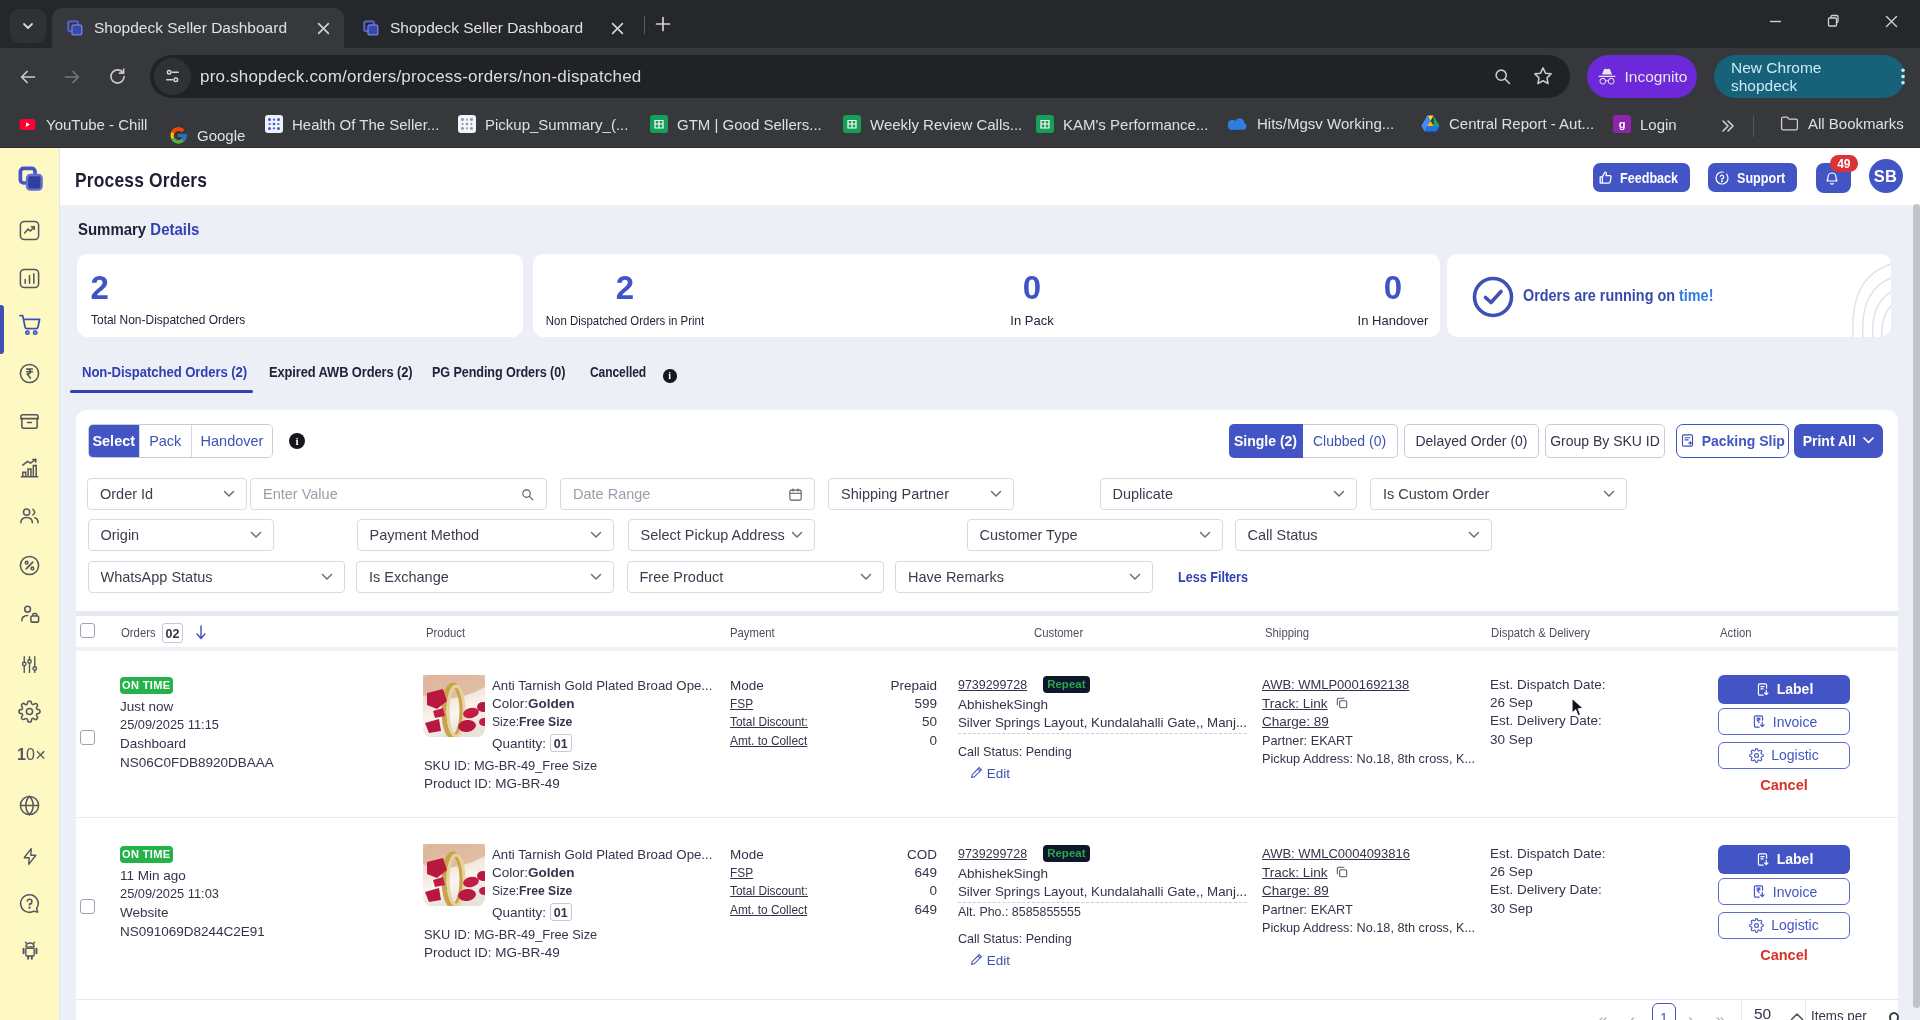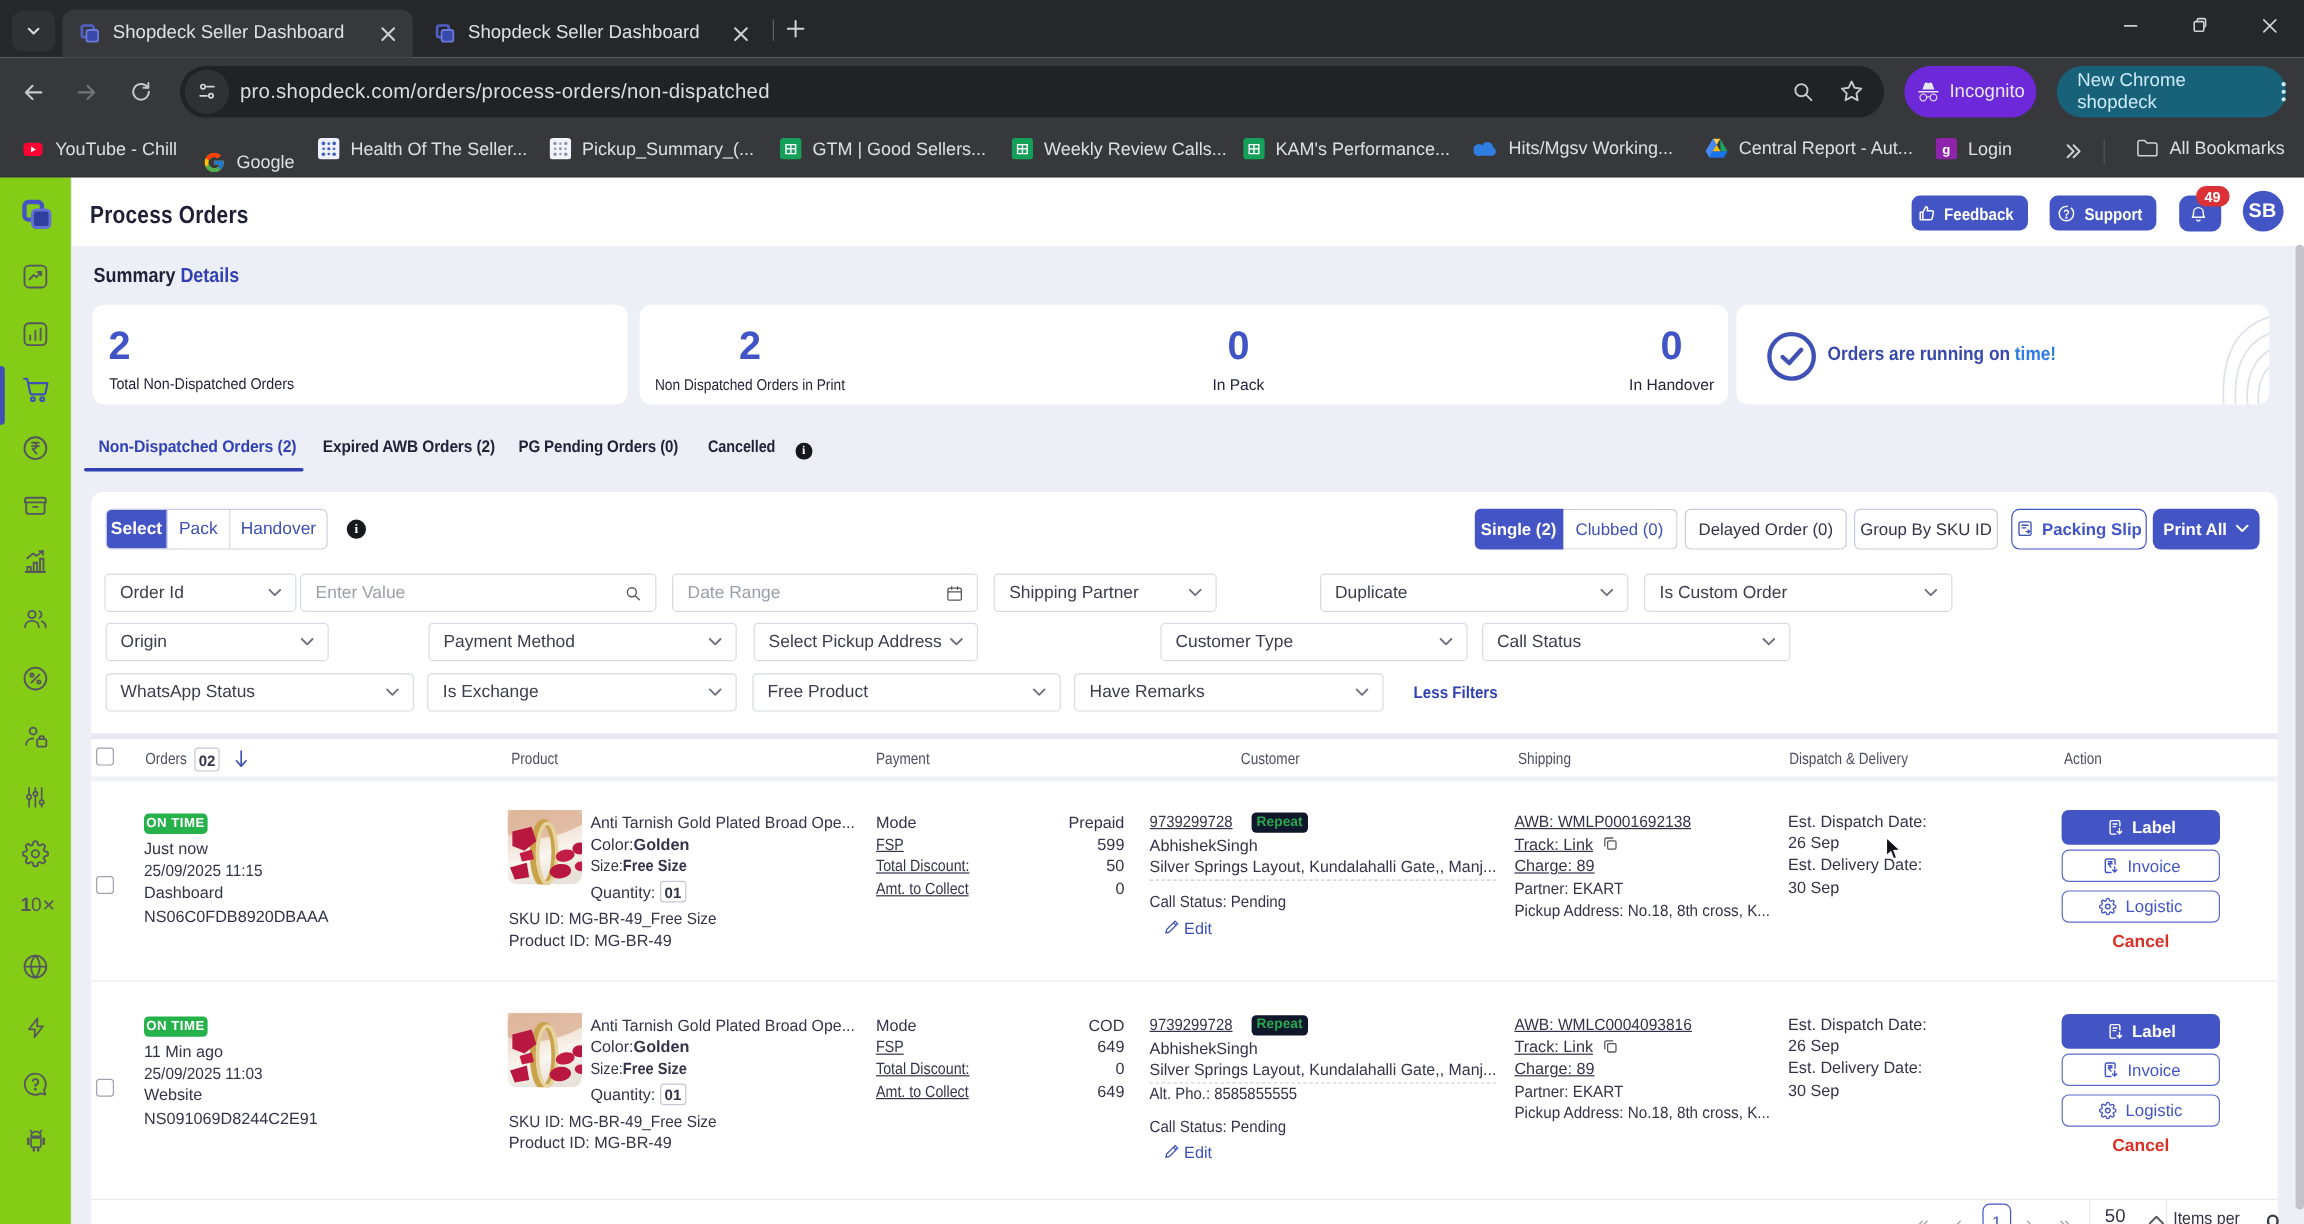--- a/index.html
+++ b/index.html
@@ -19,21 +19,21 @@
 .tab.active { background:#37383c; border-radius:10px 10px 0 0; }
 .tabtitle { color:#dfe1e5; font-size:15.5px; white-space:nowrap; }
 .chevbtn { position:absolute; left:10px; top:9px; width:36px; height:34px; background:#303135; border-radius:9px; display:flex; align-items:center; justify-content:center; }
 
 .omnibox { position:absolute; left:150px; top:7px; width:1420px; height:43px; background:#212226; border-radius:22px; display:flex; align-items:center; }
 .urltext { color:#dbdde1; font-size:17px; letter-spacing:0.2px; }
 
 .bmitem { display:inline-flex; align-items:center; gap:9px; color:#dce0e3; font-size:15px; white-space:nowrap; }
 
 
-#sidebar { position:absolute; left:0; top:148px; width:60px; height:872px; background:#84cc16; border-right:1px solid #e4e5ee;padding-left:28px; }
+#sidebar { position:absolute; left:0; top:148px; width:60px; height:872px; background:#fef9c3; border-right:1px solid #e4e5ee;padding-left:28px; }
 #appheader { position:absolute; left:60px; top:148px; width:1860px; height:57px; background:#fff; }
 #main { position:absolute; left:60px; top:205px; width:1860px; height:815px; background:#edeff6; }
 #scrollbar { position:absolute; left:1913px; top:204px; width:7px; height:816px; }
 #scrollthumb { position:absolute; left:0; top:0; width:7px; height:804px; background:#c1c3c9; border-radius:4px; }
 
 .btn-primary { background:#4355c4; color:#fff; border-radius:7px; display:inline-flex; align-items:center; justify-content:center; gap:7px; font-weight:bold; }
 .btn-outline { background:#fff; color:#4355c4; border:1px solid #4355c4; border-radius:7px; display:inline-flex; align-items:center; justify-content:center; gap:7px; font-weight:bold; }
 
 .card { position:absolute; background:#fff; border-radius:10px; top:49px; height:83px; }
 .bignum { color:#4154c5; font-size:33px; font-weight:bold; line-height:34px; }

